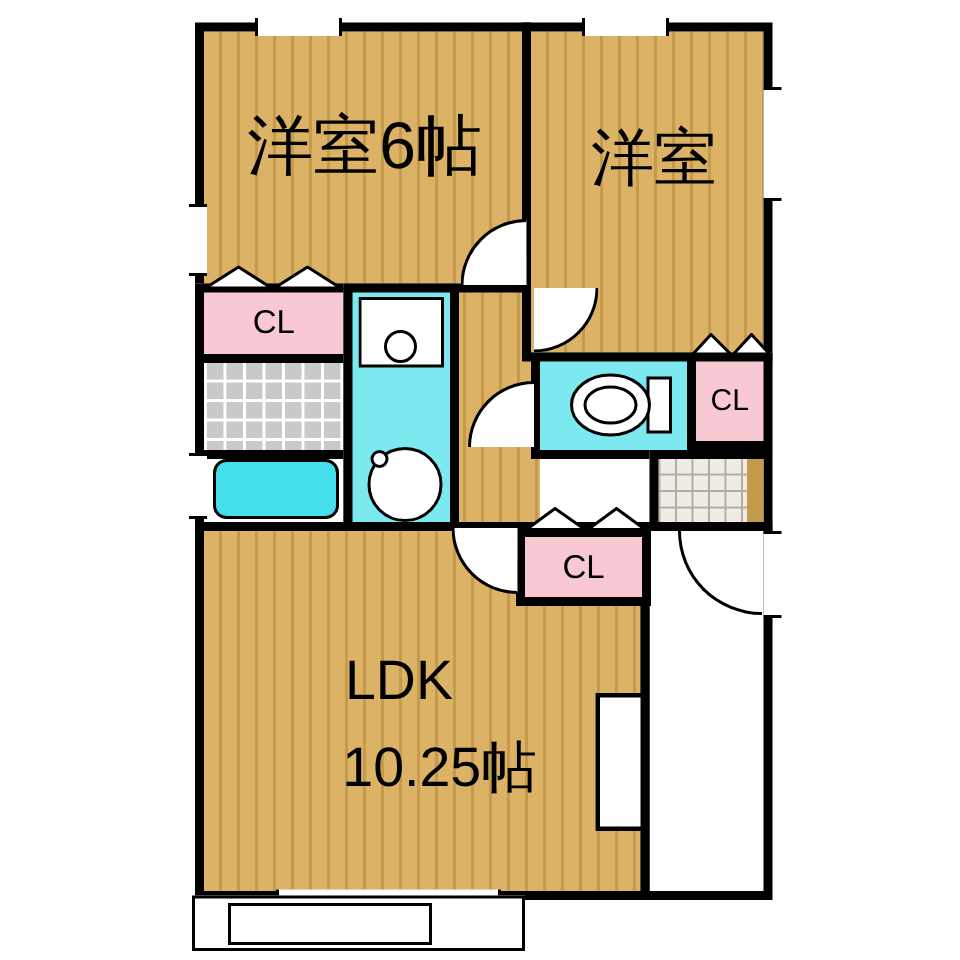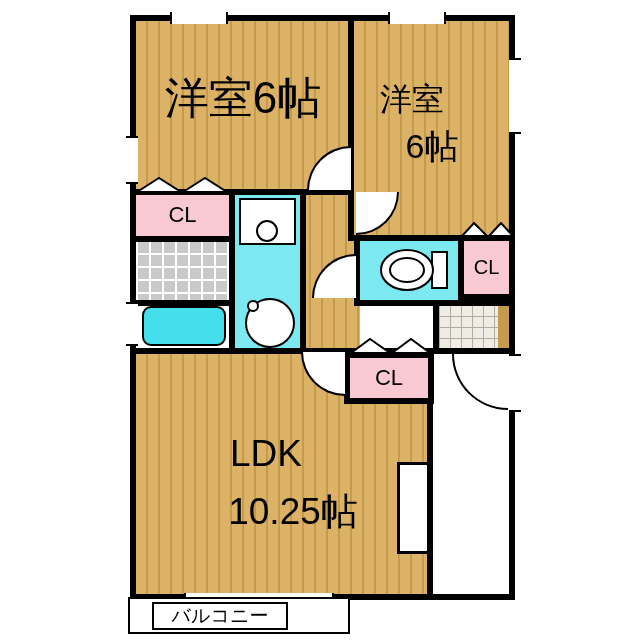--- a/index.html
+++ b/index.html
@@ -86,22 +86,20 @@
   <div class="win" style="left:126px;top:136px;width:12px;height:48px;border-top:2px solid #000;border-bottom:2px solid #000"></div>
   <div class="win" style="left:126px;top:302px;width:12px;height:44px;border-top:2px solid #000;border-bottom:2px solid #000"></div>
   <div class="win" style="left:509px;top:58px;width:12px;height:76px;border-top:2px solid #000;border-bottom:2px solid #000"></div>
   <div class="win" style="left:509px;top:354px;width:12px;height:58px;border-top:2px solid #000;border-bottom:2px solid #000"></div>
   <div class="win" style="left:184px;top:593px;width:150px;height:12px;border-left:2px solid #000;border-right:2px solid #000"></div>
 
   <div class="abs thin" style="left:128px;top:597px;width:222px;height:37px;background:#fff"></div>
   <div class="abs thin" style="left:152px;top:602px;width:136px;height:28px;background:#fff"></div>
 
   <div class="label" style="left:140px;top:74px;width:206px;font-size:44px">洋室6帖</div>
-  <div class="label" style="left:336px;top:82px;width:152px;font-size:32px">洋室</div>
-  <div class="label" style="left:356px;top:128px;width:152px;font-size:34px">6帖</div>
+  <div class="label" style="left:360px;top:82px;width:152px;font-size:42px">洋室</div>
   <div class="label" style="left:132px;top:203px;width:101px;font-size:22px">CL</div>
   <div class="label" style="left:458px;top:256px;width:57px;font-size:20px">CL</div>
   <div class="label" style="left:344px;top:366px;width:90px;font-size:22px">CL</div>
   <div class="label" style="left:136px;top:434px;width:260px;font-size:37px">LDK</div>
   <div class="label" style="left:136px;top:492px;width:314px;font-size:37px">10.25帖</div>
-  <div class="label" style="left:152px;top:606px;width:136px;font-size:19px">バルコニー</div>
 
 </div>
 
 </body></html>

